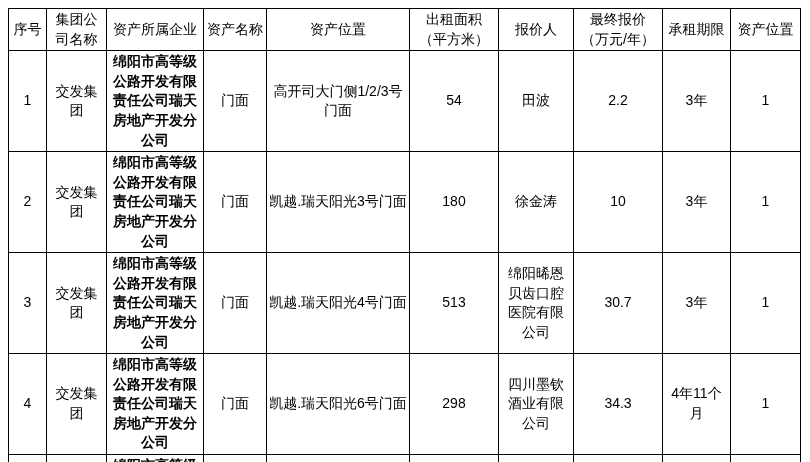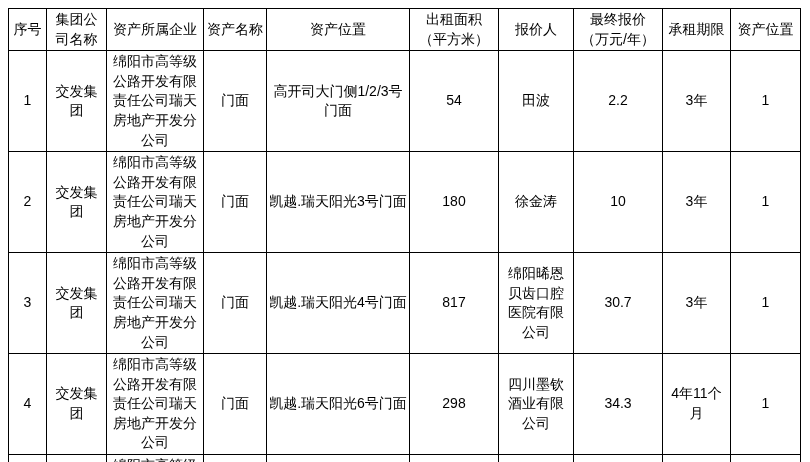--- a/index.html
+++ b/index.html
@@ -28,21 +28,21 @@
     line-height: 1.4;
     padding: 1px 3px;
     word-break: break-all;
     overflow: hidden;
   }
   .lease-table th {
     white-space: pre-line;
     padding: 1px 3px;
   }
   .lease-table td.col-loc { padding: 1px 2px; }
-  .lease-table td.col-ent { padding: 1px 2px; }
+  .lease-table td.col-ent { padding: 1px 2px; font-weight: bold; }
   tr.hdr   { height: 40px; padding-left: 32px; }
   tr.row-0 { height: 86px; }
   tr.row-1 { height: 76px; }
   tr.row-2 { height: 77px; }
   tr.row-3 { height: 80px; }
   tr.row-4 { height: 81px; }
 </style>
 </head>
 <body>
 
@@ -99,21 +99,21 @@
       <td>10</td>
       <td>3年</td>
       <td>1</td>
     </tr>
     <tr class="row-2">
       <td>3</td>
       <td>交发集团</td>
       <td class="col-ent">绵阳市高等级公路开发有限责任公司瑞天房地产开发分公司</td>
       <td>门面</td>
       <td class="col-loc">凯越.瑞天阳光4号门面</td>
-      <td>817</td>
+      <td>513</td>
       <td>绵阳晞恩贝齿口腔医院有限公司</td>
       <td>30.7</td>
       <td>3年</td>
       <td>1</td>
     </tr>
     <tr class="row-3">
       <td>4</td>
       <td>交发集团</td>
       <td class="col-ent">绵阳市高等级公路开发有限责任公司瑞天房地产开发分公司</td>
       <td>门面</td>

